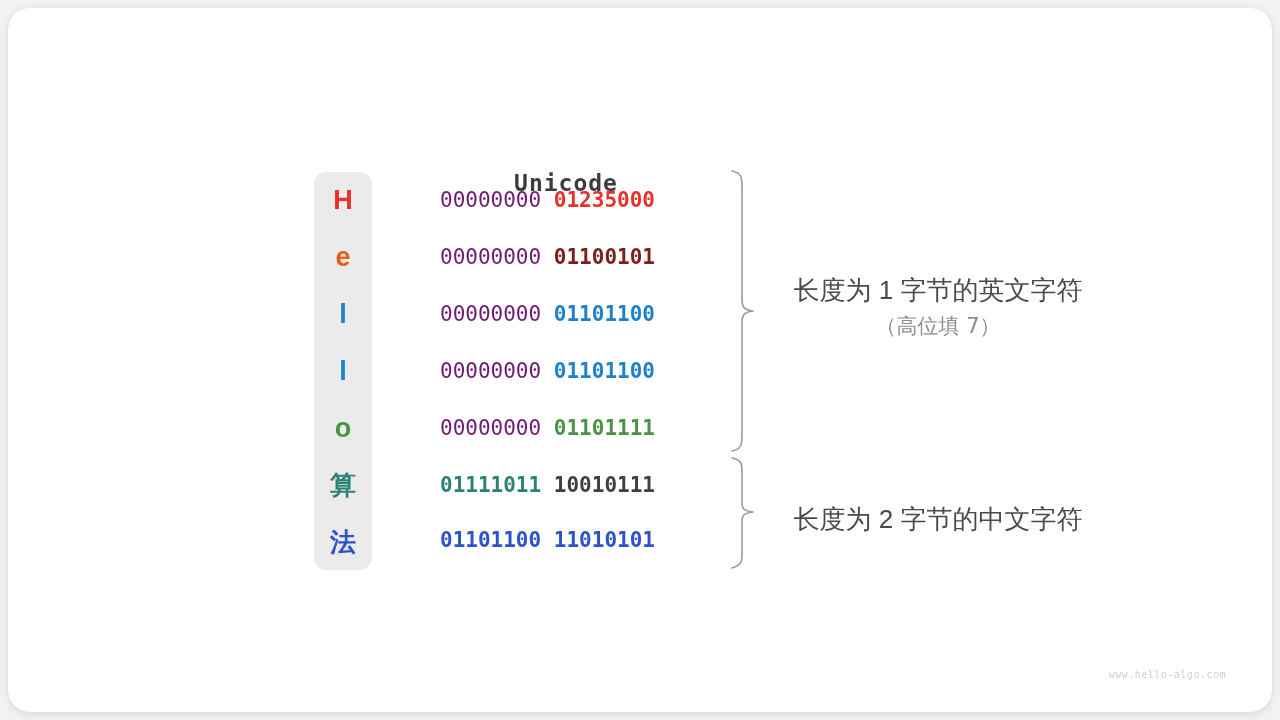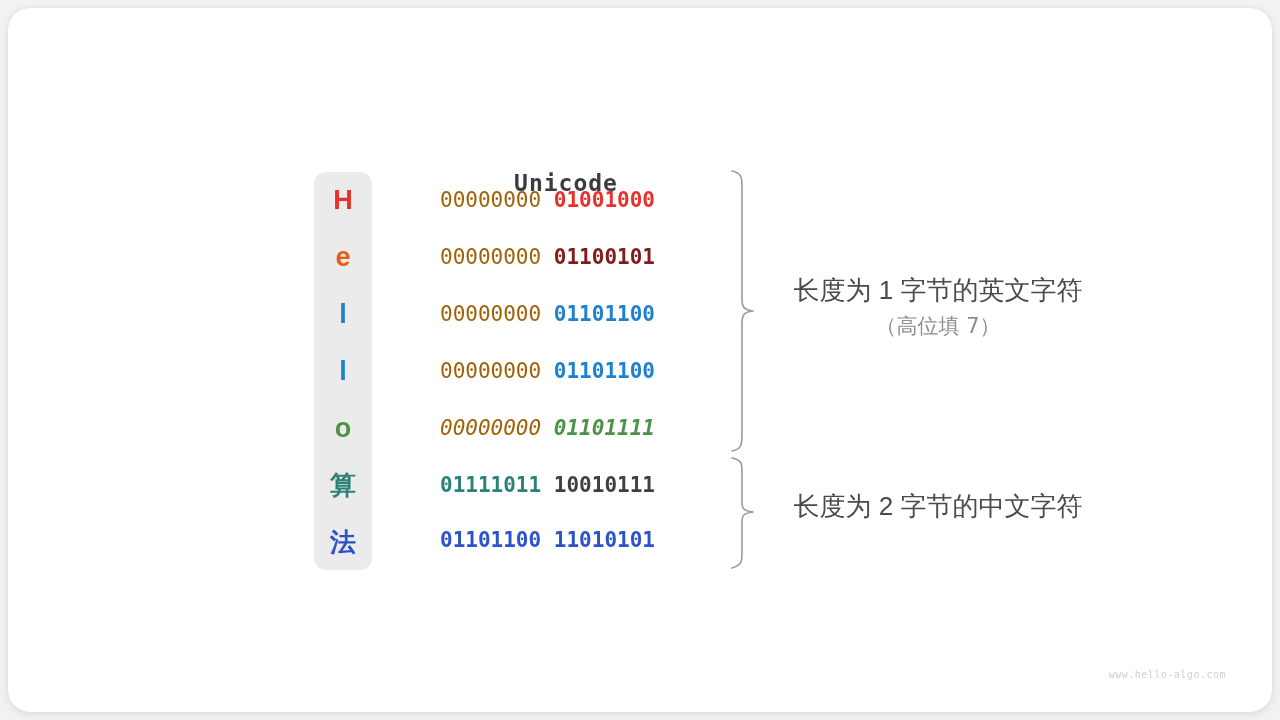--- a/index.html
+++ b/index.html
@@ -83,40 +83,40 @@
     position: absolute;
     left: 432px;
     width: 252px;
     height: 57px;
     line-height: 57px;
     font-family: "DejaVu Sans Mono", "Liberation Mono", monospace;
     font-size: 21px;
     white-space: nowrap;
     letter-spacing: 0px;
   }
-  .byte-hi { color: #a16207; font-weight: normal; }
+  .byte-hi { color: #701a75; font-weight: normal; }
   .byte-lo { font-weight: bold; }
   .byte-hi.strong { font-weight: bold; }
 
   
   .brace { position: absolute; }
 
   
   .anno {
     position: absolute;
     text-align: center;
     color: #4a4a4a;
     white-space: nowrap;
   }
   .anno .l1 { font-size: 26px; line-height: 36px; }
   .anno .l2 { font-size: 21px; line-height: 36px; color: #8e8e8e;
               font-family: "DejaVu Sans", "Liberation Sans", sans-serif; }
 
   #anno-1 { left: 750px; top: 264px; width: 360px; }
-  #anno-2 { left: 750px; top: 480px; width: 360px; text-align: center; }
+  #anno-2 { left: 750px; top: 493px; width: 360px; text-align: center; }
 
   
   #watermark {
     position: absolute;
     right: 46px;
     bottom: 32px;
     font-family: "DejaVu Sans Mono", "Liberation Mono", monospace;
     font-size: 10px;
     color: #cfcfcf;
     letter-spacing: 0.5px;
@@ -128,29 +128,29 @@
 <div id="canvas">
   <div id="card">
 
     <div class="hdr" id="hdr-char">字符</div>
     <div class="hdr" id="hdr-unicode">Unicode</div>
 
     <div id="char-col"></div>
 
     <div id="rows-host">
         <div class="char-cell" style="top: 164px; left: 306px; color: rgb(232, 49, 42);">H</div>
-        <div class="bin-row" style="top: 164px;"><span class="byte-hi">00000000</span><span> </span><span class="byte-lo" style="color: rgb(232, 49, 42);">01001000</span></div>
+        <div class="bin-row" style="top: 164px;"><span class="byte-hi">00000000</span><span> </span><span class="byte-lo" style="color: rgb(232, 49, 42);">01235000</span></div>
         <div class="char-cell" style="top: 221px; left: 306px; color: rgb(236, 90, 20);">e</div>
         <div class="bin-row" style="top: 221px;"><span class="byte-hi">00000000</span><span> </span><span class="byte-lo" style="color: #7f1d1d;">01100101</span></div>
         <div class="char-cell" style="top: 278px; left: 306px; color: rgb(32, 128, 208);">l</div>
         <div class="bin-row" style="top: 278px;"><span class="byte-hi">00000000</span><span> </span><span class="byte-lo" style="color: rgb(32, 128, 208);">01101100</span></div>
         <div class="char-cell" style="top: 335px; left: 306px; color: rgb(32, 128, 208);">l</div>
         <div class="bin-row" style="top: 335px;"><span class="byte-hi">00000000</span><span> </span><span class="byte-lo" style="color: rgb(32, 128, 208);">01101100</span></div>
         <div class="char-cell" style="top: 392px; left: 306px; color: rgb(74, 146, 69);">o</div>
-        <div class="bin-row" style="top: 392px; font-style: italic;"><span class="byte-hi">00000000</span><span> </span><span class="byte-lo" style="color: rgb(74, 146, 69);">01101111</span></div>
+        <div class="bin-row" style="top: 392px;"><span class="byte-hi">00000000</span><span> </span><span class="byte-lo" style="color: rgb(74, 146, 69);">01101111</span></div>
         <div class="char-cell cjk" style="top: 449px; left: 306px; color: rgb(45, 130, 120);">算</div>
         <div class="bin-row" style="top: 449px;"><span class="byte-hi strong" style="color: rgb(45, 130, 120);">01111011</span><span> </span><span class="byte-lo" style="color: #404040;">10010111</span></div>
         <div class="char-cell cjk" style="top: 506px; left: 306px; color: rgb(44, 82, 204);">法</div>
         <div class="bin-row" style="top: 504px;"><span class="byte-hi strong" style="color: rgb(44, 82, 204);">01101100</span><span> </span><span class="byte-lo" style="color: rgb(44, 82, 204);">11010101</span></div>
       </div>
 
     <svg class="brace" style="left:722px; top:160px;" width="26" height="286" viewBox="0 0 26 286">
       <path d="M 2 3
                C 12 5, 12 10, 12 20
                L 12 131

